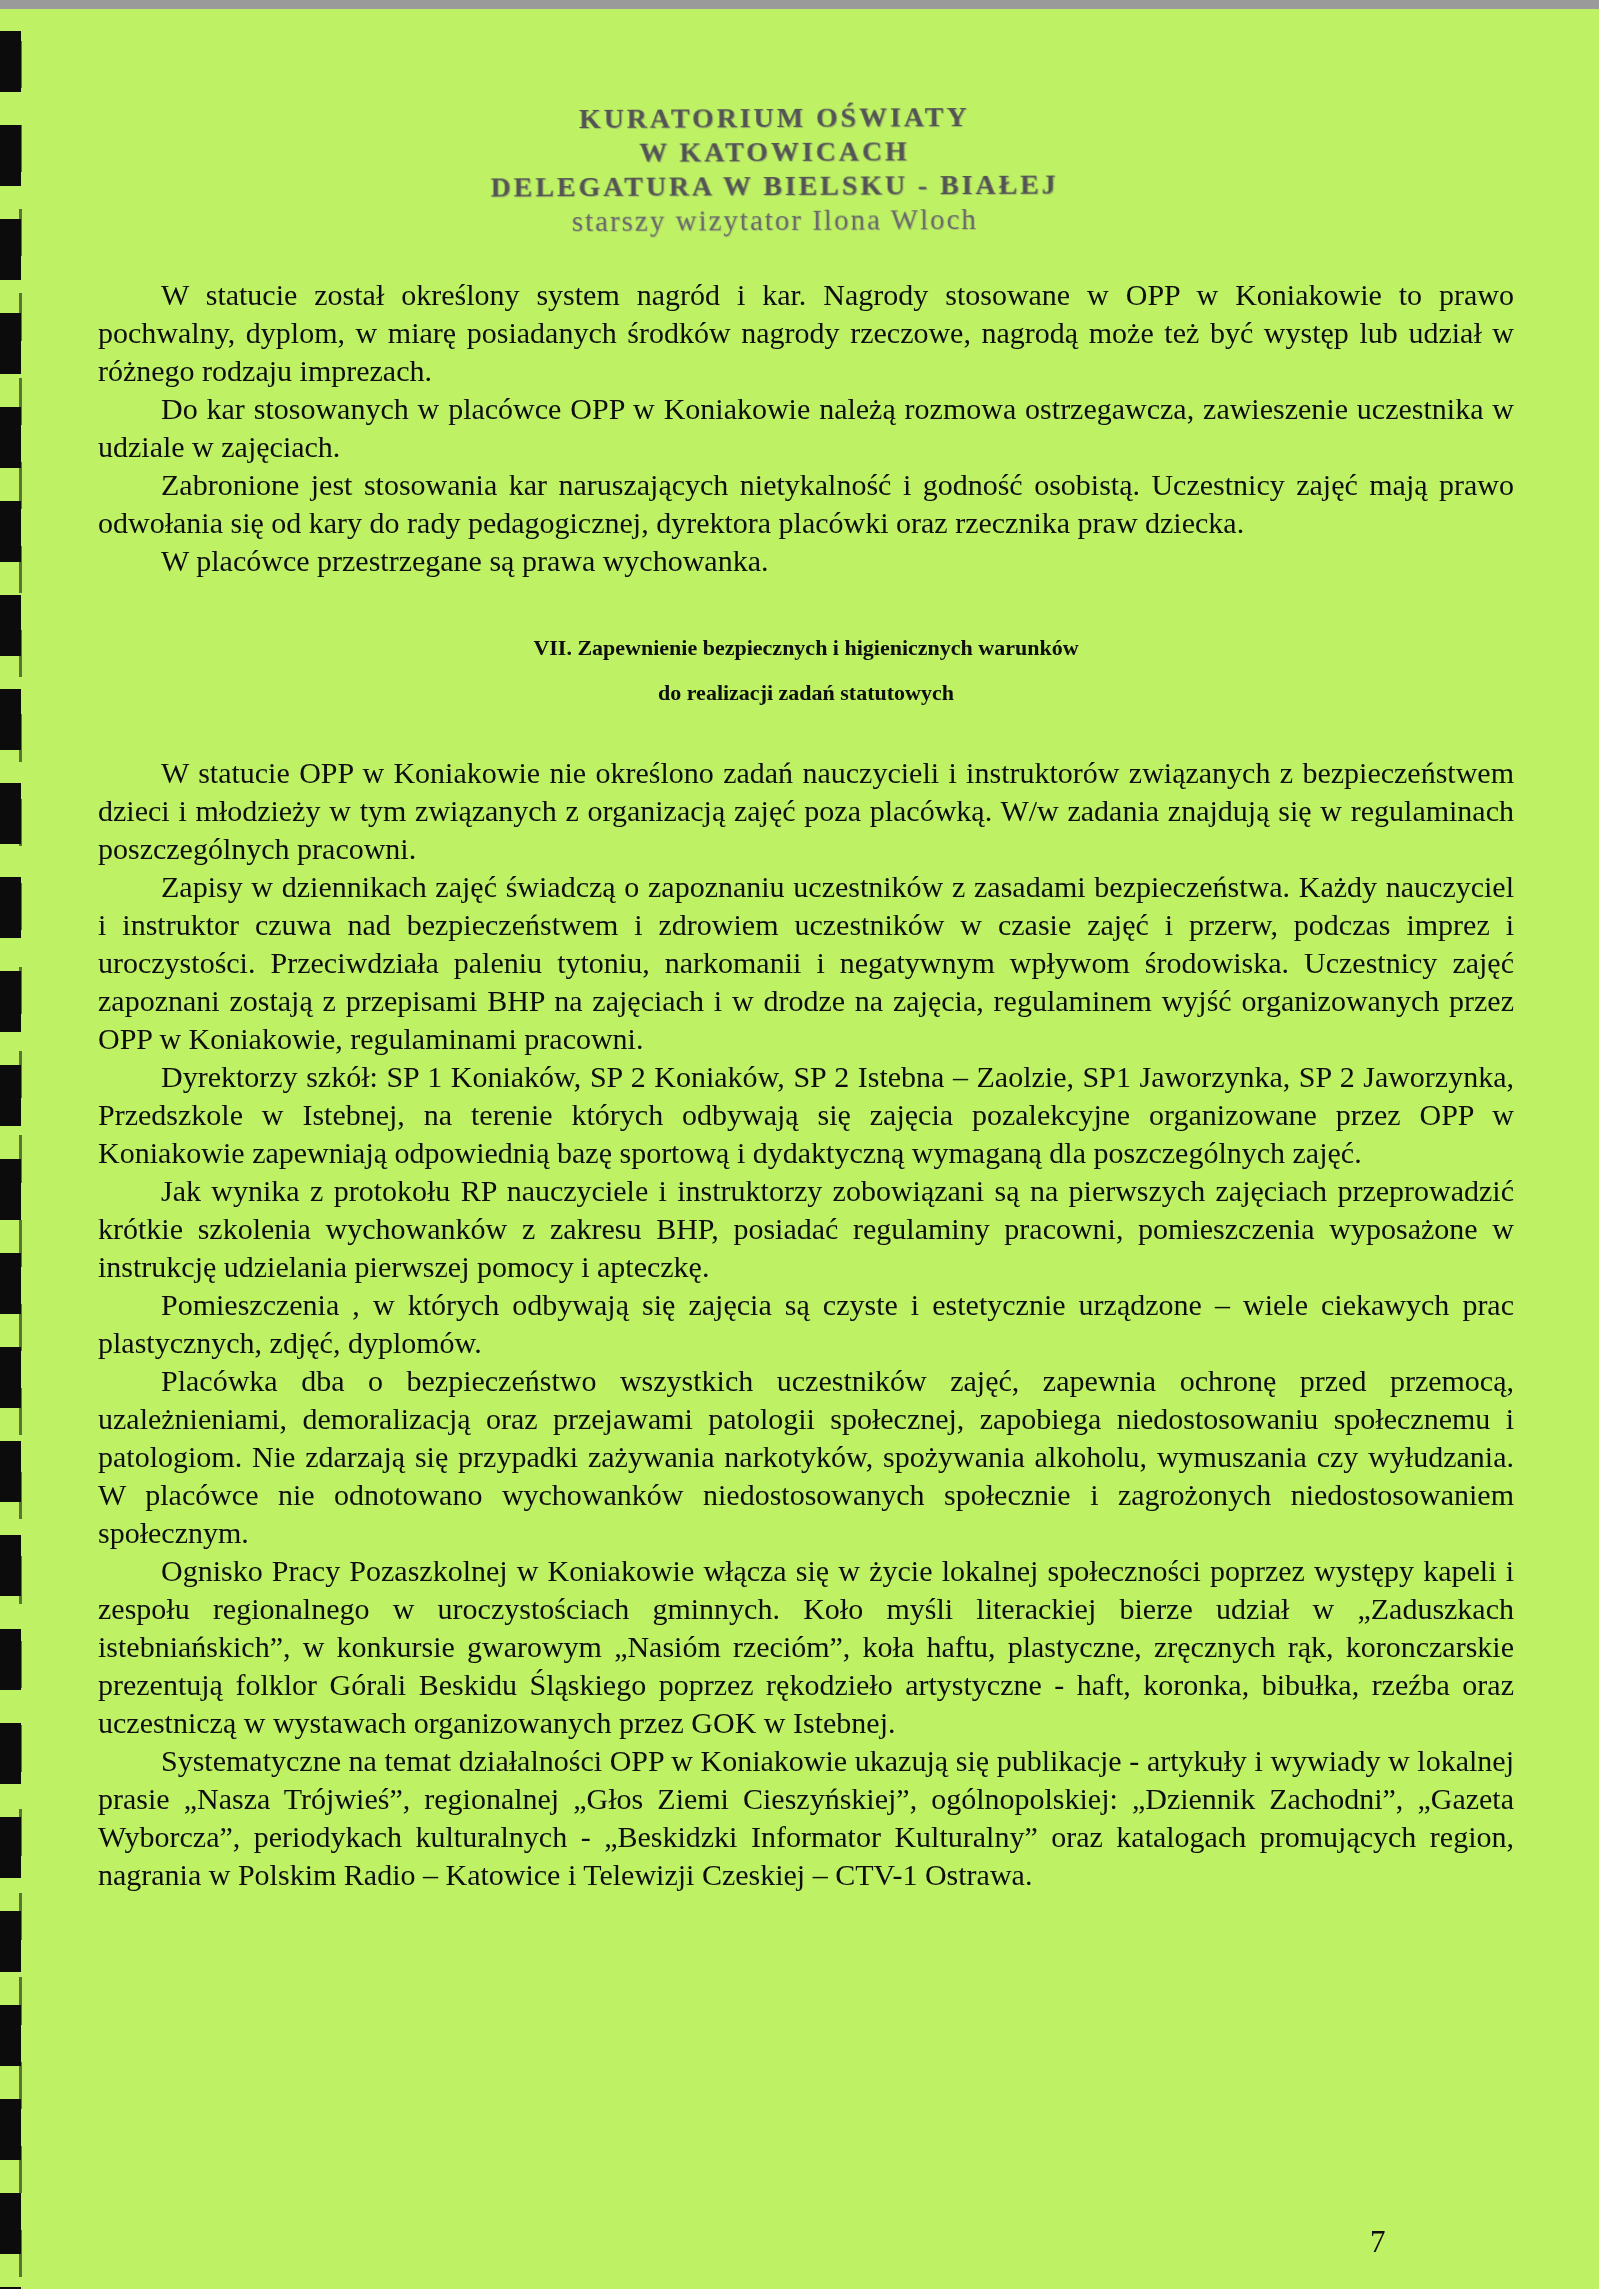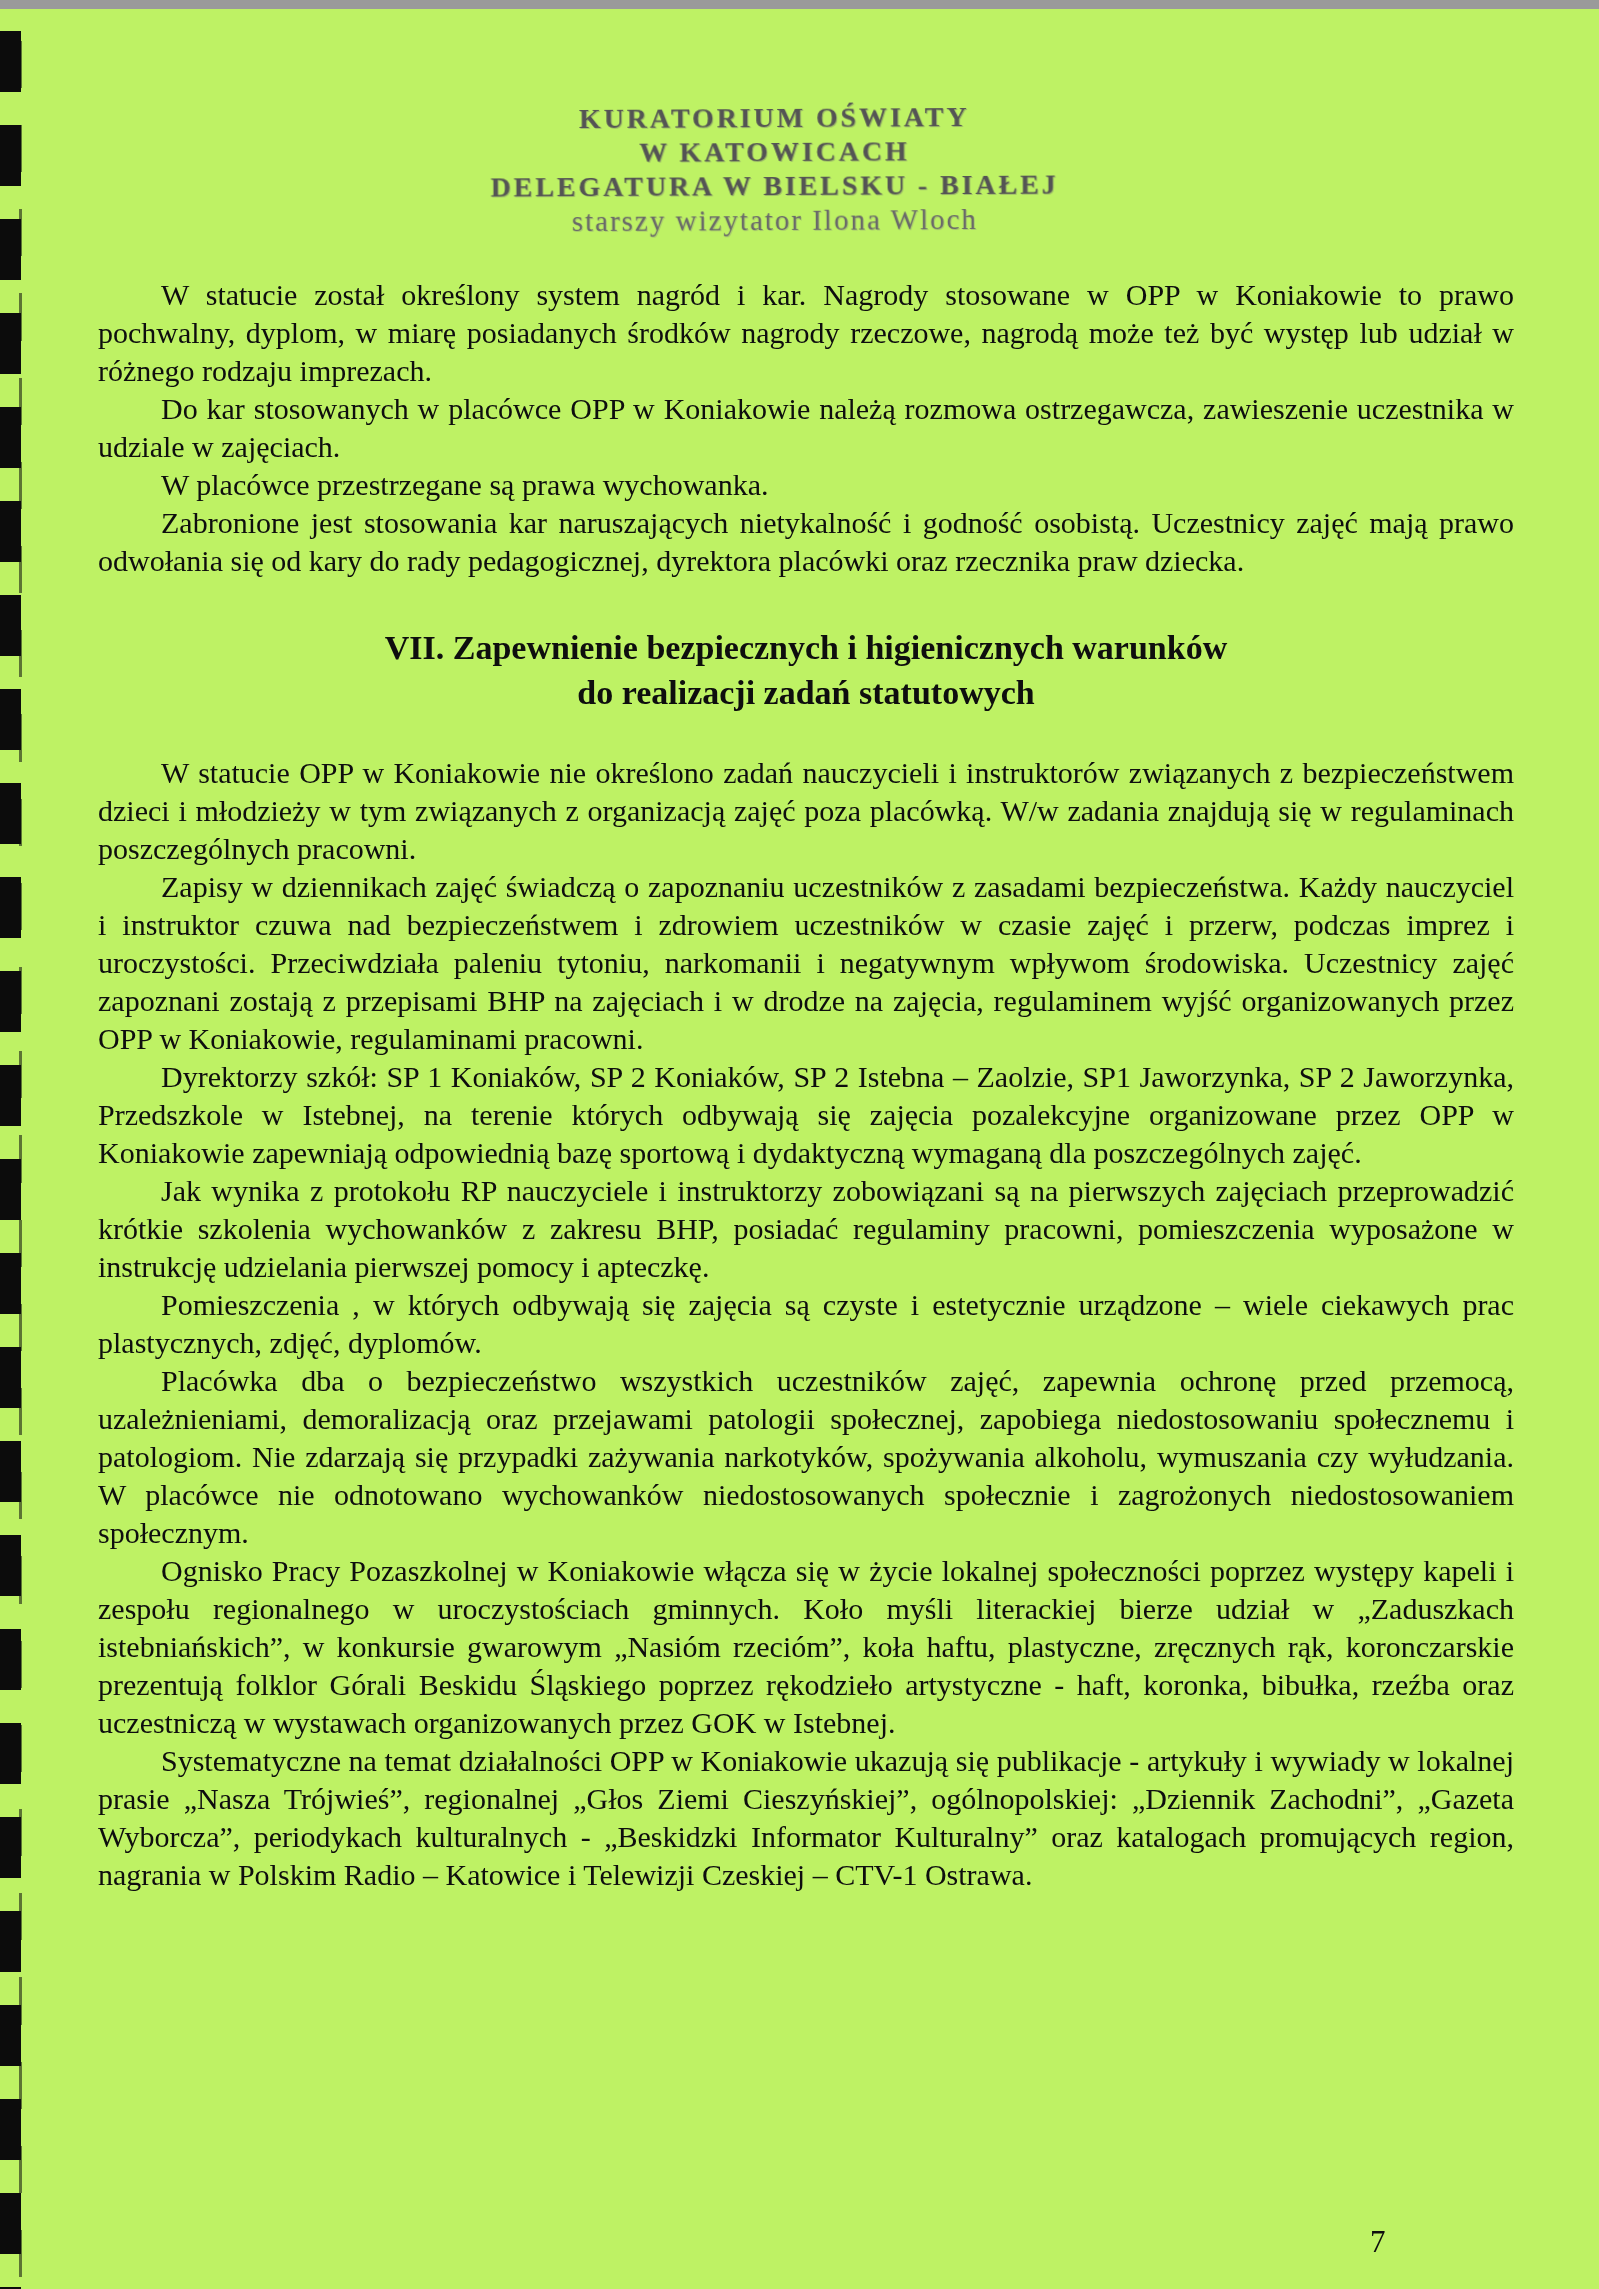--- a/index.html
+++ b/index.html
@@ -45,21 +45,21 @@
     font-size:29px; line-height:35px; letter-spacing:2px; color:#6a6a6a;
     text-shadow:1px 1px 0 rgba(130,130,130,.35);
   }
   .bodytext {
     position:absolute; left:98px; top:267px; width:1416px;
     font-size:30px; line-height:38px;
     text-align:justify;
   }
   .bodytext p { margin:0; text-indent:63px; }
   .heading {
-    font-size:34px; line-height:45px; font-weight:700;
+    font-size:22px; line-height:45px; font-weight:700;
     text-align:center; text-indent:0;
     margin:45px 0 39px 0;
   }
   .heading .hline { display:block; }
   .heading.single { margin:43px 0 37px 0; }
   .page-number {
     position:absolute; left:1370px; top:2215px;
     font-size:31px;
   }
 </style>
@@ -74,22 +74,22 @@
     <div class="caps">KURATORIUM OŚWIATY</div>
     <div class="caps">W KATOWICACH</div>
     <div class="caps">DELEGATURA W BIELSKU - BIAŁEJ</div>
     <div class="sig">starszy wizytator Ilona Wloch</div>
   </div>
 
   <div class="bodytext">
 
     <p>W statucie został określony system nagród i kar. Nagrody stosowane w OPP w Koniakowie to prawo pochwalny, dyplom, w miarę posiadanych środków nagrody rzeczowe, nagrodą może też być występ lub udział w różnego rodzaju imprezach.</p>
     <p>Do kar stosowanych w placówce OPP w Koniakowie należą rozmowa ostrzegawcza, zawieszenie uczestnika w udziale w zajęciach.</p>
+    <p>Zabronione jest stosowania kar naruszających nietykalność i godność osobistą. Uczestnicy zajęć mają prawo odwołania się od kary do rady pedagogicznej, dyrektora placówki oraz rzecznika praw dziecka.</p>
     <p>W placówce przestrzegane są prawa wychowanka.</p>
-    <p>Zabronione jest stosowania kar naruszających nietykalność i godność osobistą. Uczestnicy zajęć mają prawo odwołania się od kary do rady pedagogicznej, dyrektora placówki oraz rzecznika praw dziecka.</p>
 
     <h2 class="heading">
       <span class="hline">VII.  Zapewnienie bezpiecznych i higienicznych warunków</span>
       <span class="hline">do realizacji zadań statutowych</span>
     </h2>
 
     <p>W statucie OPP w Koniakowie nie określono zadań nauczycieli i instruktorów związanych z bezpieczeństwem dzieci i młodzieży w tym związanych z organizacją zajęć poza placówką. W/w zadania znajdują się w regulaminach poszczególnych pracowni.</p>
     <p>Zapisy w dziennikach zajęć świadczą o zapoznaniu uczestników z zasadami bezpieczeństwa. Każdy nauczyciel i instruktor czuwa nad bezpieczeństwem i zdrowiem uczestników w czasie zajęć i przerw, podczas imprez i uroczystości. Przeciwdziała paleniu tytoniu, narkomanii i negatywnym wpływom środowiska. Uczestnicy zajęć zapoznani zostają z przepisami BHP na zajęciach i w drodze na zajęcia, regulaminem wyjść organizowanych przez OPP w Koniakowie, regulaminami pracowni.</p>
     <p>Dyrektorzy szkół: SP 1 Koniaków, SP 2 Koniaków, SP 2 Istebna – Zaolzie, SP1 Jaworzynka, SP 2 Jaworzynka, Przedszkole w Istebnej, na terenie których odbywają się zajęcia pozalekcyjne organizowane przez OPP w Koniakowie zapewniają odpowiednią bazę sportową i dydaktyczną wymaganą dla poszczególnych zajęć.</p>
     <p>Jak wynika z protokołu RP nauczyciele i instruktorzy zobowiązani są na pierwszych zajęciach przeprowadzić krótkie szkolenia wychowanków z zakresu BHP, posiadać regulaminy pracowni, pomieszczenia wyposażone w instrukcję udzielania pierwszej pomocy i apteczkę.</p>

